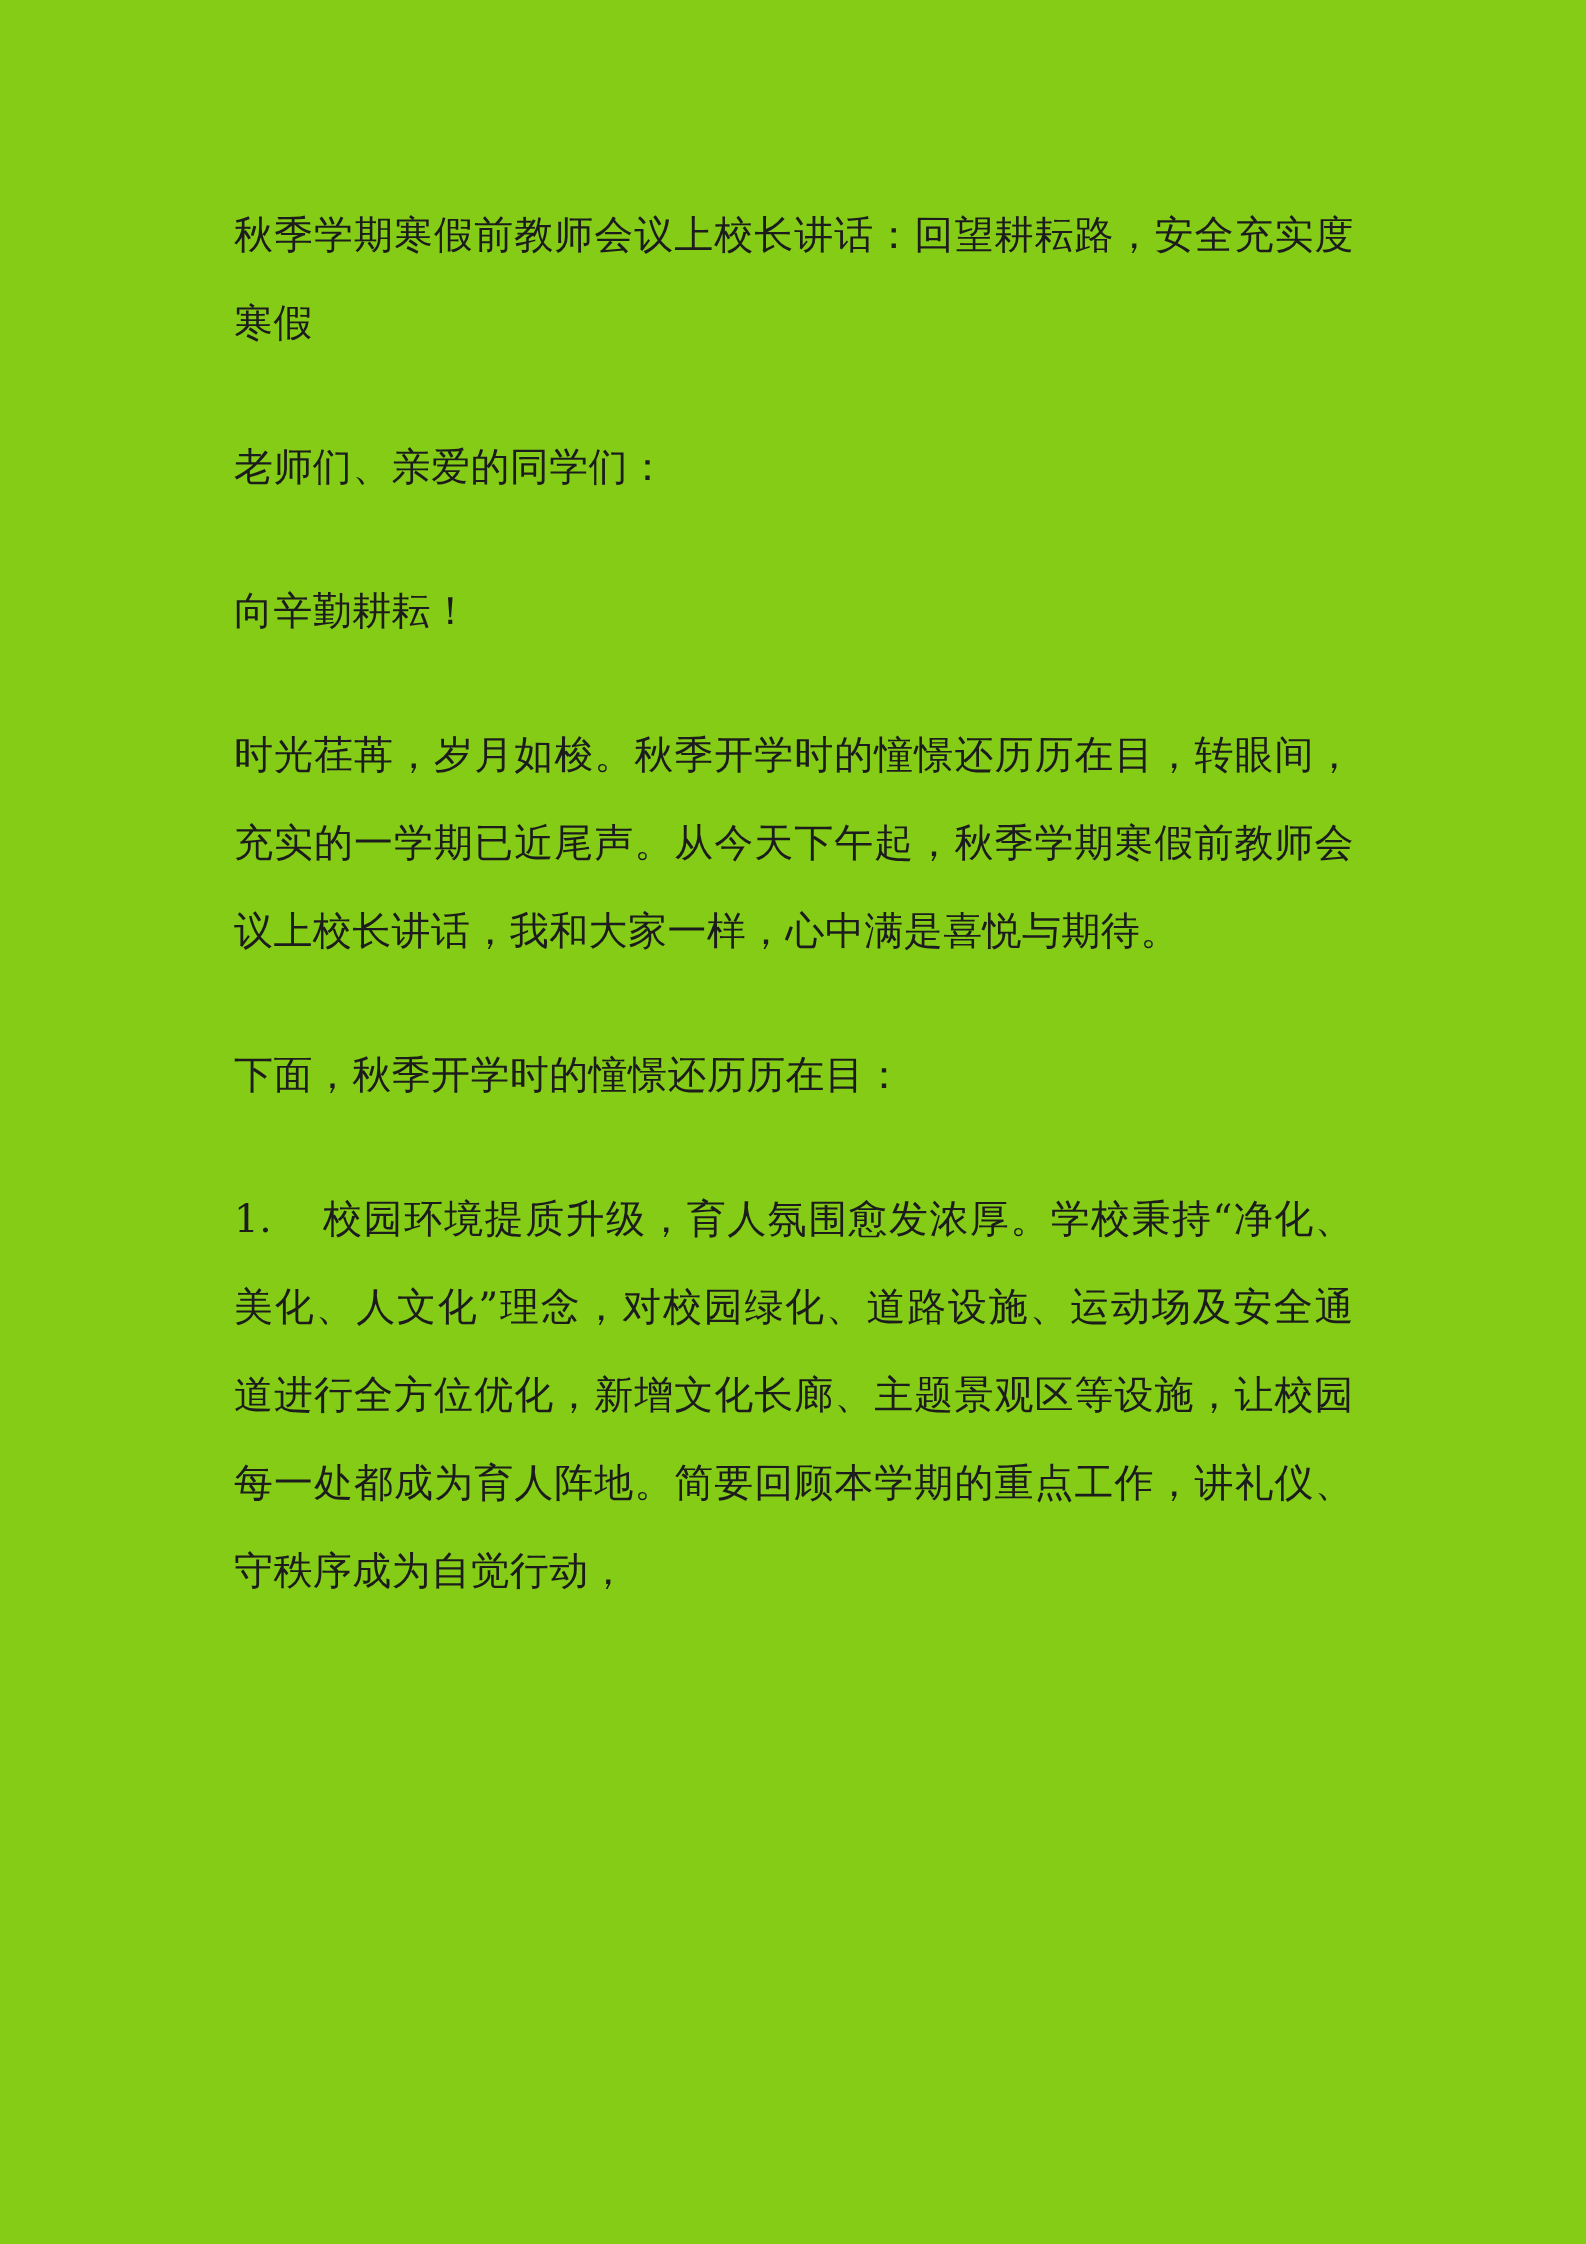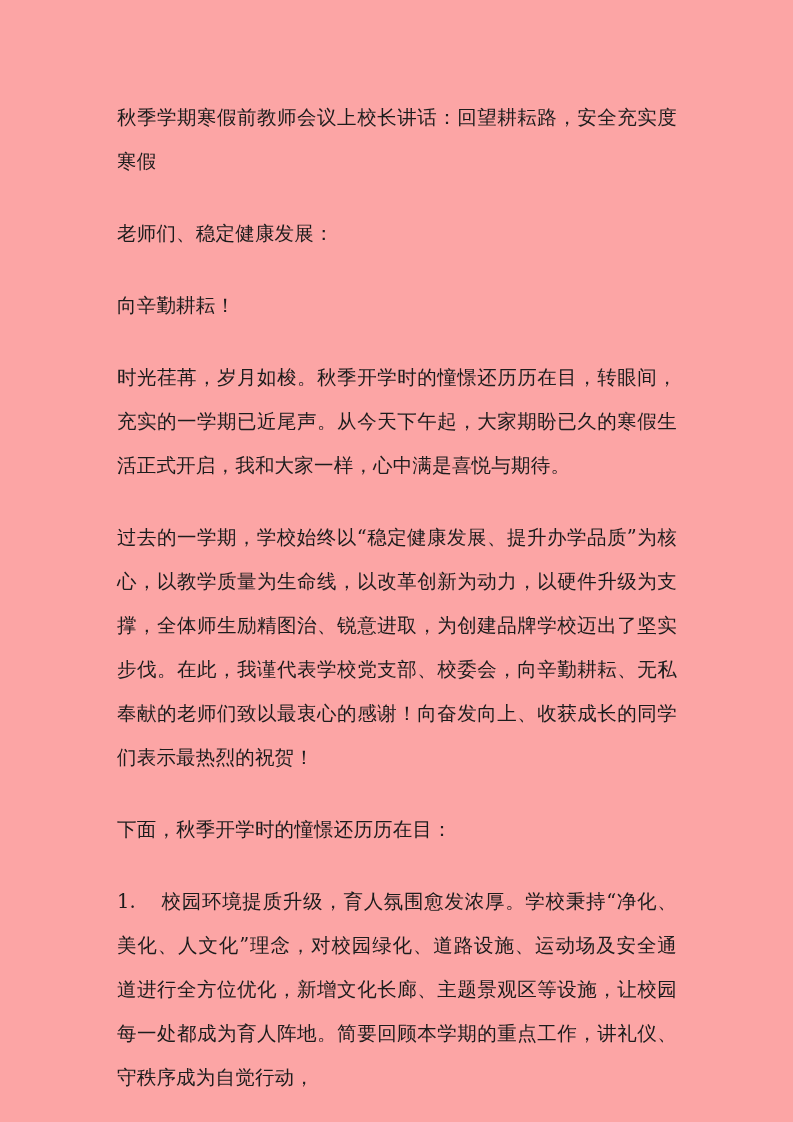--- a/index.html
+++ b/index.html
@@ -5,21 +5,21 @@
 <style>
   html, body {
     margin: 0;
     padding: 0;
     background: #ffffff;
   }
   .page {
     position: relative;
     width: 793px;
     height: 1122px;
-    background: #fca5a5;
+    background: #84cc16;
     overflow: hidden;
     box-sizing: border-box;
   }
   .doc-body {
     position: absolute;
     left: 117px;
     top: 96px;
     width: 560px;
   }
   .para {
@@ -58,26 +58,25 @@
   }
 </style>
 </head>
 <body>
 
 <div class="page">
   <div class="doc-body">
 
     <p class="para">秋季学期寒假前教师会议上校长讲话：回望耕耘路，安全充实度寒假</p>
 
-    <p class="para">老师们、稳定健康发展：</p>
+    <p class="para">老师们、亲爱的同学们：</p>
 
     <p class="para">向辛勤耕耘！</p>
 
-    <p class="para">时光荏苒，岁月如梭。秋季开学时的憧憬还历历在目，转眼间，充实的一学期已近尾声。从今天下午起，大家期盼已久的寒假生活正式开启，我和大家一样，心中满是喜悦与期待。</p>
+    <p class="para">时光荏苒，岁月如梭。秋季开学时的憧憬还历历在目，转眼间，充实的一学期已近尾声。从今天下午起，秋季学期寒假前教师会议上校长讲话，我和大家一样，心中满是喜悦与期待。</p>
 
-    <p class="para">过去的一学期，学校始终以“稳定健康发展、提升办学品质”为核心，以教学质量为生命线，以改革创新为动力，以硬件升级为支撑，全体师生励精图治、锐意进取，为创建品牌学校迈出了坚实步伐。在此，我谨代表学校党支部、校委会，向辛勤耕耘、无私奉献的老师们致以最衷心的感谢！向奋发向上、收获成长的同学们表示最热烈的祝贺！</p>
 
     <p class="para">下面，秋季开学时的憧憬还历历在目：</p>
 
     <p class="list-item"><span class="list-marker">1.</span><span>校园环境提质升级，育人氛围愈发浓厚。学校秉持“净化、美化、人文化”理念，对校园绿化、道路设施、运动场及安全通道进行全方位优化，新增文化长廊、主题景观区等设施，让校园每一处都成为育人阵地。简要回顾本学期的重点工作，讲礼仪、守秩序成为自觉行动，</span></p>
 
   </div>
 </div>
 
 </body></html>

